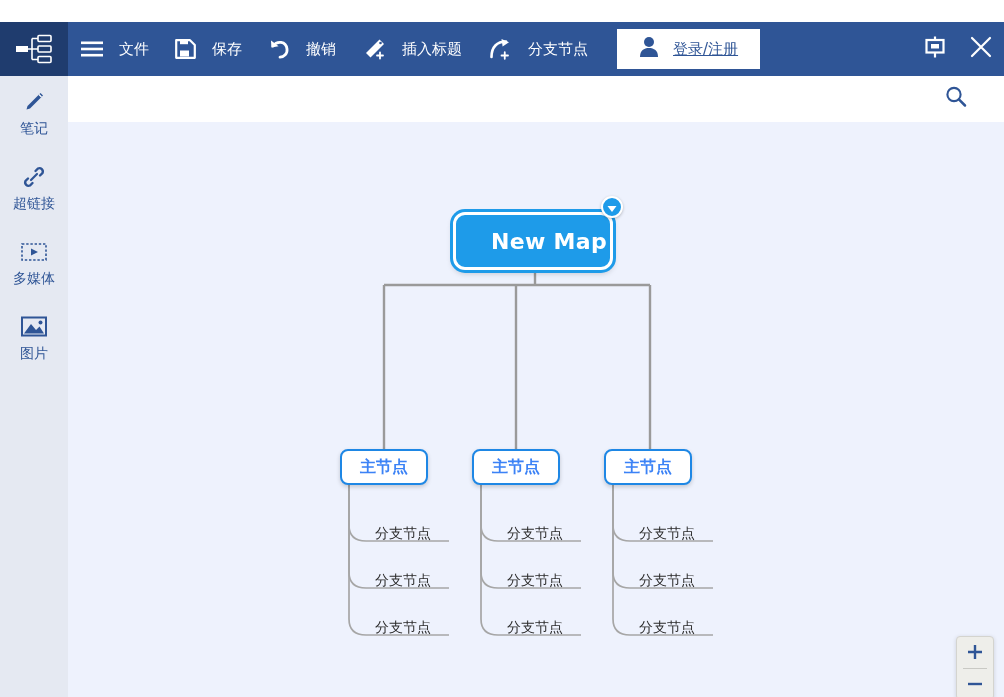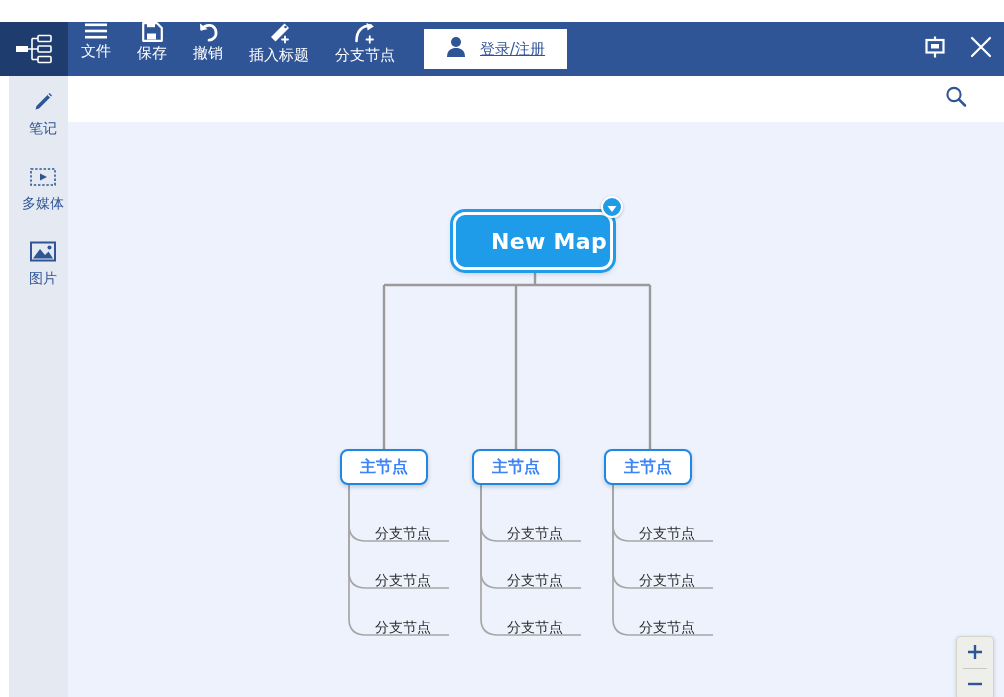--- a/index.html
+++ b/index.html
@@ -29,41 +29,40 @@
   
   .toolbar {
     position: absolute; left: 0; top: 22px; width: 1004px; height: 54px;
     background: #2f5596; display: flex; align-items: center;
   }
   .logo-box {
     width: 68px; height: 54px; background: #1f3c6e;
     display: flex; align-items: center; justify-content: center; flex: none;
   }
   .tb-item {
-    height: 54px; display: flex; align-items: center; gap: 2px;
-    padding: 0 13px; color: #ffffff; font-size: 15px; white-space: nowrap; flex-direction: column;
+    height: 54px; display: flex; align-items: center; gap: 16px;
+    padding: 0 13px; color: #ffffff; font-size: 15px; white-space: nowrap;
   }
   .tb-item .glyph { display: flex; align-items: center; justify-content: center; flex: none; }
   .login-btn {
     height: 40px; background: #ffffff; color: #2f5596;
     display: flex; align-items: center; gap: 14px;
     padding: 0 22px; margin-left: 16px; font-size: 15px; white-space: nowrap;
   }
   .login-btn .lbl { text-decoration: underline; }
   .tb-right { margin-left: auto; display: flex; align-items: center; height: 54px; }
   .tb-icon-btn {
     width: 46px; height: 54px; display: flex; align-items: center; justify-content: center;
     color: #fff;
   }
 
   
   .sidebar {
     position: absolute; left: 0; top: 76px; width: 68px; height: 621px;
     background: #e5e9f2;
-    margin-left: 9px;
   }
   .side-item {
     width: 68px; height: 75px; display: flex; flex-direction: column;
     align-items: center; justify-content: center; gap: 6px;
     color: #2f5596; font-size: 14px;
   }
   .side-item .ico { height: 24px; display: flex; align-items: center; justify-content: center; }
 
   
   .subbar {
@@ -229,20 +228,30 @@
     <div class="side-item">
       <span class="ico">
         <svg width="24" height="24" viewBox="0 0 24 24">
           <path d="M18.5 3 L21 5.5 L8 18.5 L4.5 19.5 L5.5 16 Z" fill="#2f5596"></path>
           <path d="M17 4.5 L19.5 7" stroke="#ffffff" stroke-width="1.2"></path>
         </svg>
       </span>
       <span>笔记</span>
     </div>
 
+    <div class="side-item">
+      <span class="ico">
+        <svg width="24" height="24" viewBox="0 0 24 24">
+          <path d="M9 15 L15 9" stroke="#2f5596" stroke-width="2.2" stroke-linecap="round"></path>
+          <path d="M13.5 6 L16 3.5 A3.4 3.4 0 0 1 20.5 8 L18 10.5" fill="none" stroke="#2f5596" stroke-width="2.4" stroke-linecap="round"></path>
+          <path d="M10.5 18 L8 20.5 A3.4 3.4 0 0 1 3.5 16 L6 13.5" fill="none" stroke="#2f5596" stroke-width="2.4" stroke-linecap="round"></path>
+        </svg>
+      </span>
+      <span>超链接</span>
+    </div>
 
     <div class="side-item">
       <span class="ico">
         <svg width="26" height="20" viewBox="0 0 26 20">
           <rect x="1" y="2" width="24" height="16" fill="none" stroke="#2f5596" stroke-width="1.6" stroke-dasharray="2.4 1.8"></rect>
           <path d="M10 6.5 L17 10 L10 13.5 Z" fill="#2f5596"></path>
         </svg>
       </span>
       <span>多媒体</span>
     </div>

